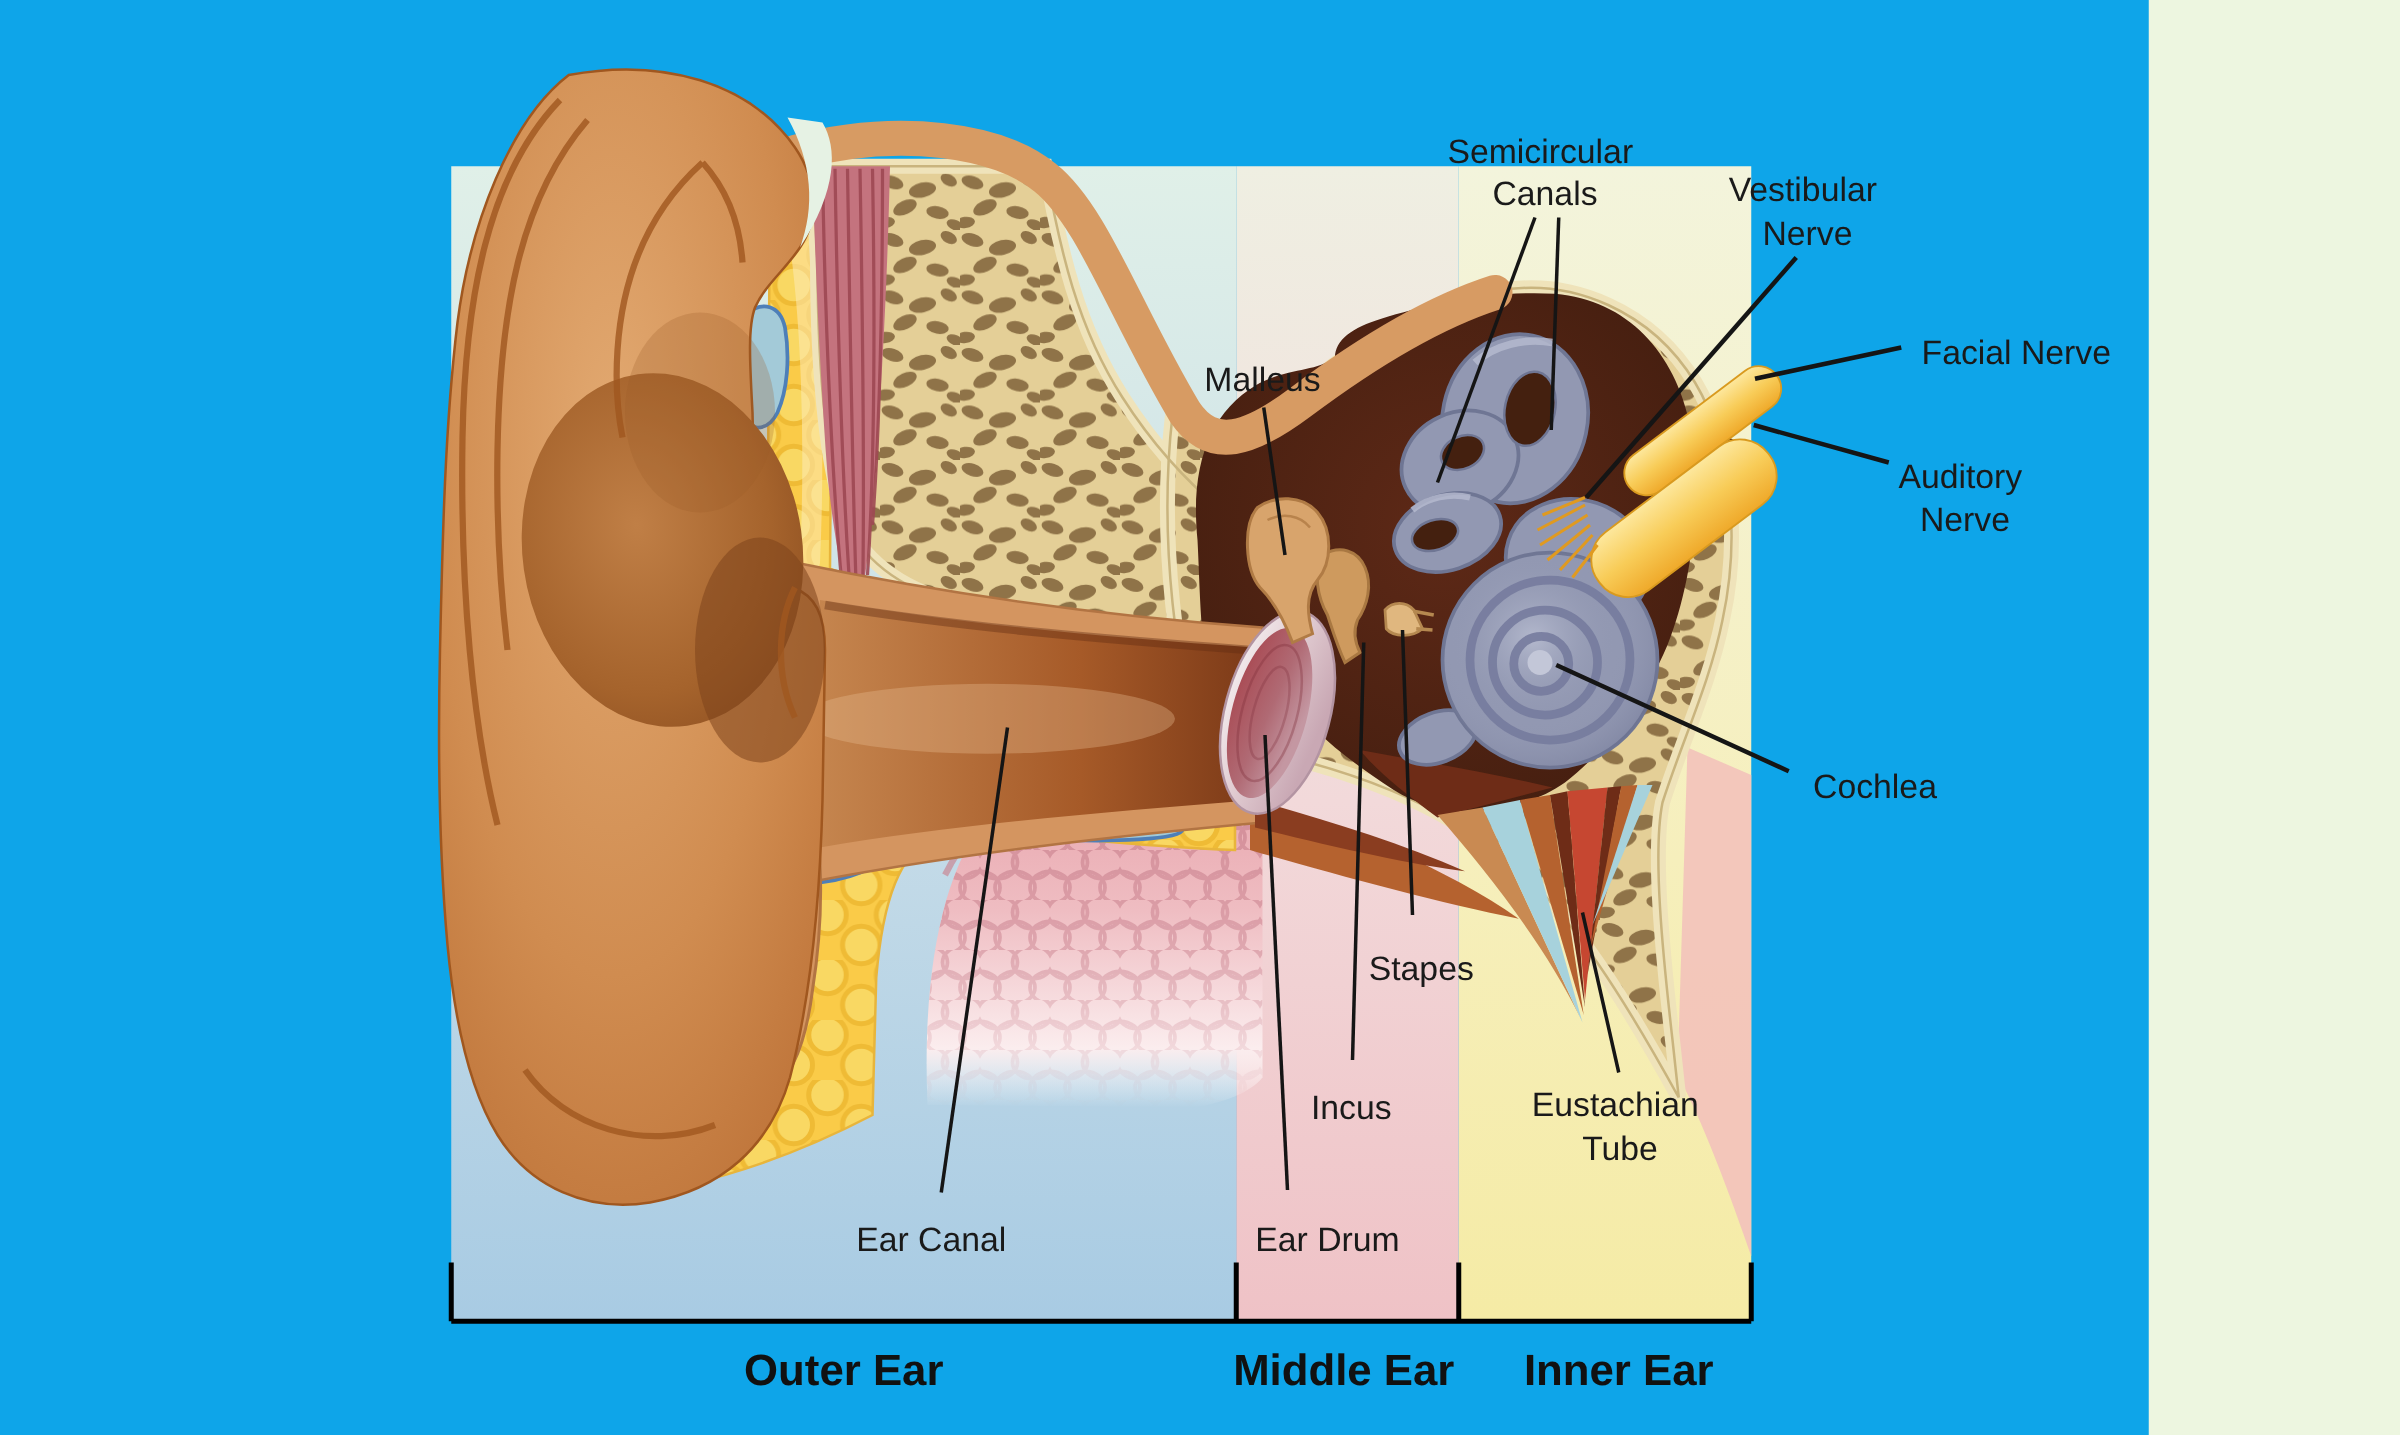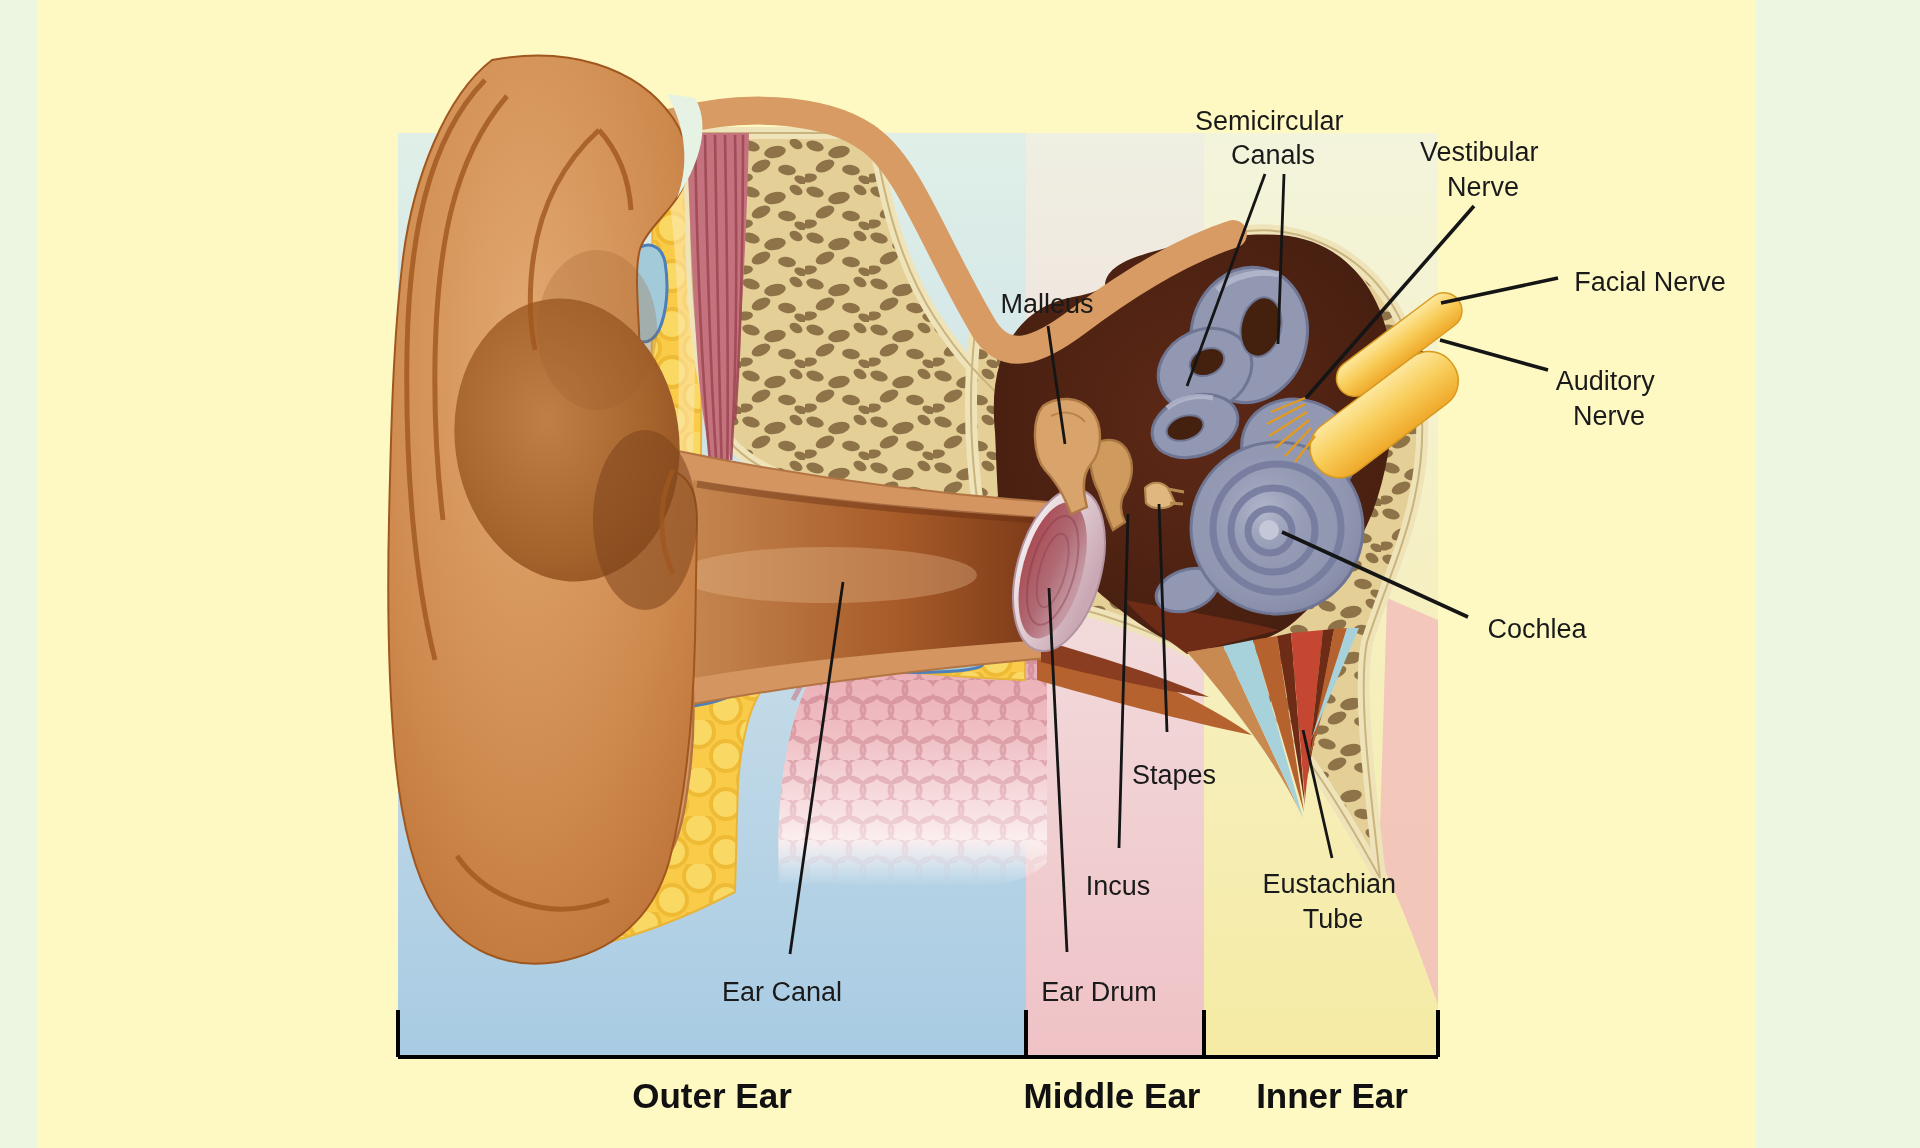--- a/index.html
+++ b/index.html
@@ -1,17 +1,17 @@
 <!DOCTYPE html>
 <html><head>
 <meta charset="utf-8">
 <style>
   html,body{margin:0;padding:0;background:#EDF6E0;}
-  .stage{position:relative;width:1719px;height:1148px;overflow:hidden;background:#fef9c3;
-         font-family:"Liberation Sans", sans-serif;margin-left:37px;}
+  .stage{position:relative;width:1719px;height:1148px;overflow:hidden;background:#0ea5e9;
+         font-family:"Liberation Sans", sans-serif;}
   svg{display:block}
   .part-label{font-family:"Liberation Sans", sans-serif;font-size:27px;fill:#1a1a1a;}
   .zone-label{font-family:"Liberation Sans", sans-serif;font-size:35px;font-weight:bold;fill:#111;}
   .leader{stroke:#151515;stroke-width:2.8;fill:none;}
   .leader.thick{stroke-width:3.6;}
 </style>
 </head>
 <body>
 
 <div class="stage">

